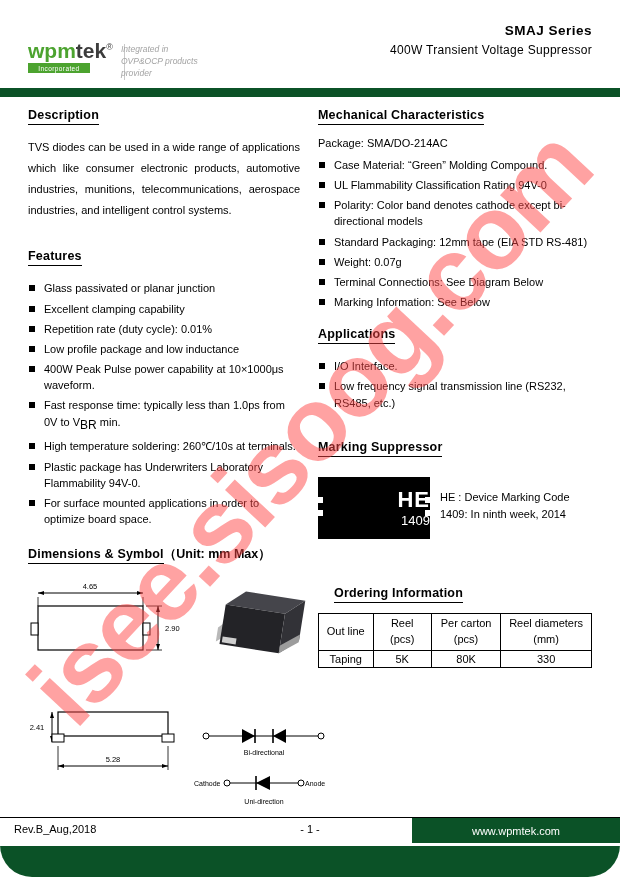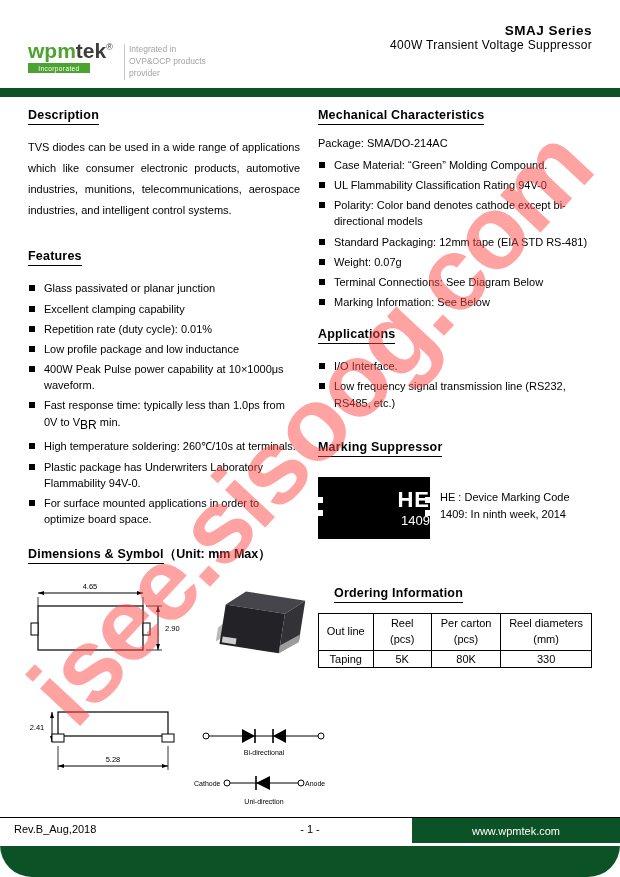--- a/index.html
+++ b/index.html
@@ -8,24 +8,24 @@
 
   
   .logo{position:absolute;left:28px;top:40px;}
   .logo-line{font-size:21px;font-weight:bold;line-height:1;}
   .logo-wpm{color:#4ca32f;}
   .logo-tek{color:#3c3c3c;}
   .logo-reg{font-size:9px;vertical-align:super;color:#3c3c3c;font-weight:normal;}
   .logo-pill{margin-top:2px;background:#4ca32f;color:#fff;font-size:6.5px;width:62px;
              text-align:center;padding:1.5px 0;letter-spacing:.4px;}
   .logo-sep{position:absolute;left:124px;top:44px;width:1px;height:36px;background:#c9c9c9;}
-  .tagline{position:absolute;left:129px;top:44px;font-size:8.5px;color:#a3a3a3;line-height:1.4;}
+  .tagline{position:absolute;left:121px;top:44px;font-size:8.5px;color:#a3a3a3;line-height:1.4;font-style:italic;}
   .hdr-right{position:absolute;right:28px;top:23px;text-align:right;}
   .hdr-series{font-size:13.5px;font-weight:bold;letter-spacing:.5px;}
-  .hdr-sub{font-size:12px;letter-spacing:.3px;}
+  .hdr-sub{font-size:12px;margin-top:5px;letter-spacing:.3px;}
   .hdr-bar{position:absolute;left:0;right:0;top:88px;height:9px;background:#0b5227;}
 
   
   .hd{font-size:12.5px;font-weight:bold;border-bottom:1.6px solid #000;padding-bottom:2px;
       display:inline-block;letter-spacing:.2px;}
   .hd-unit{font-size:12.5px;font-weight:bold;}
 
   
   .col-left{position:absolute;left:28px;top:105px;width:272px;z-index:1;}
   .col-right{position:absolute;left:318px;top:105px;width:274px;z-index:1;}

